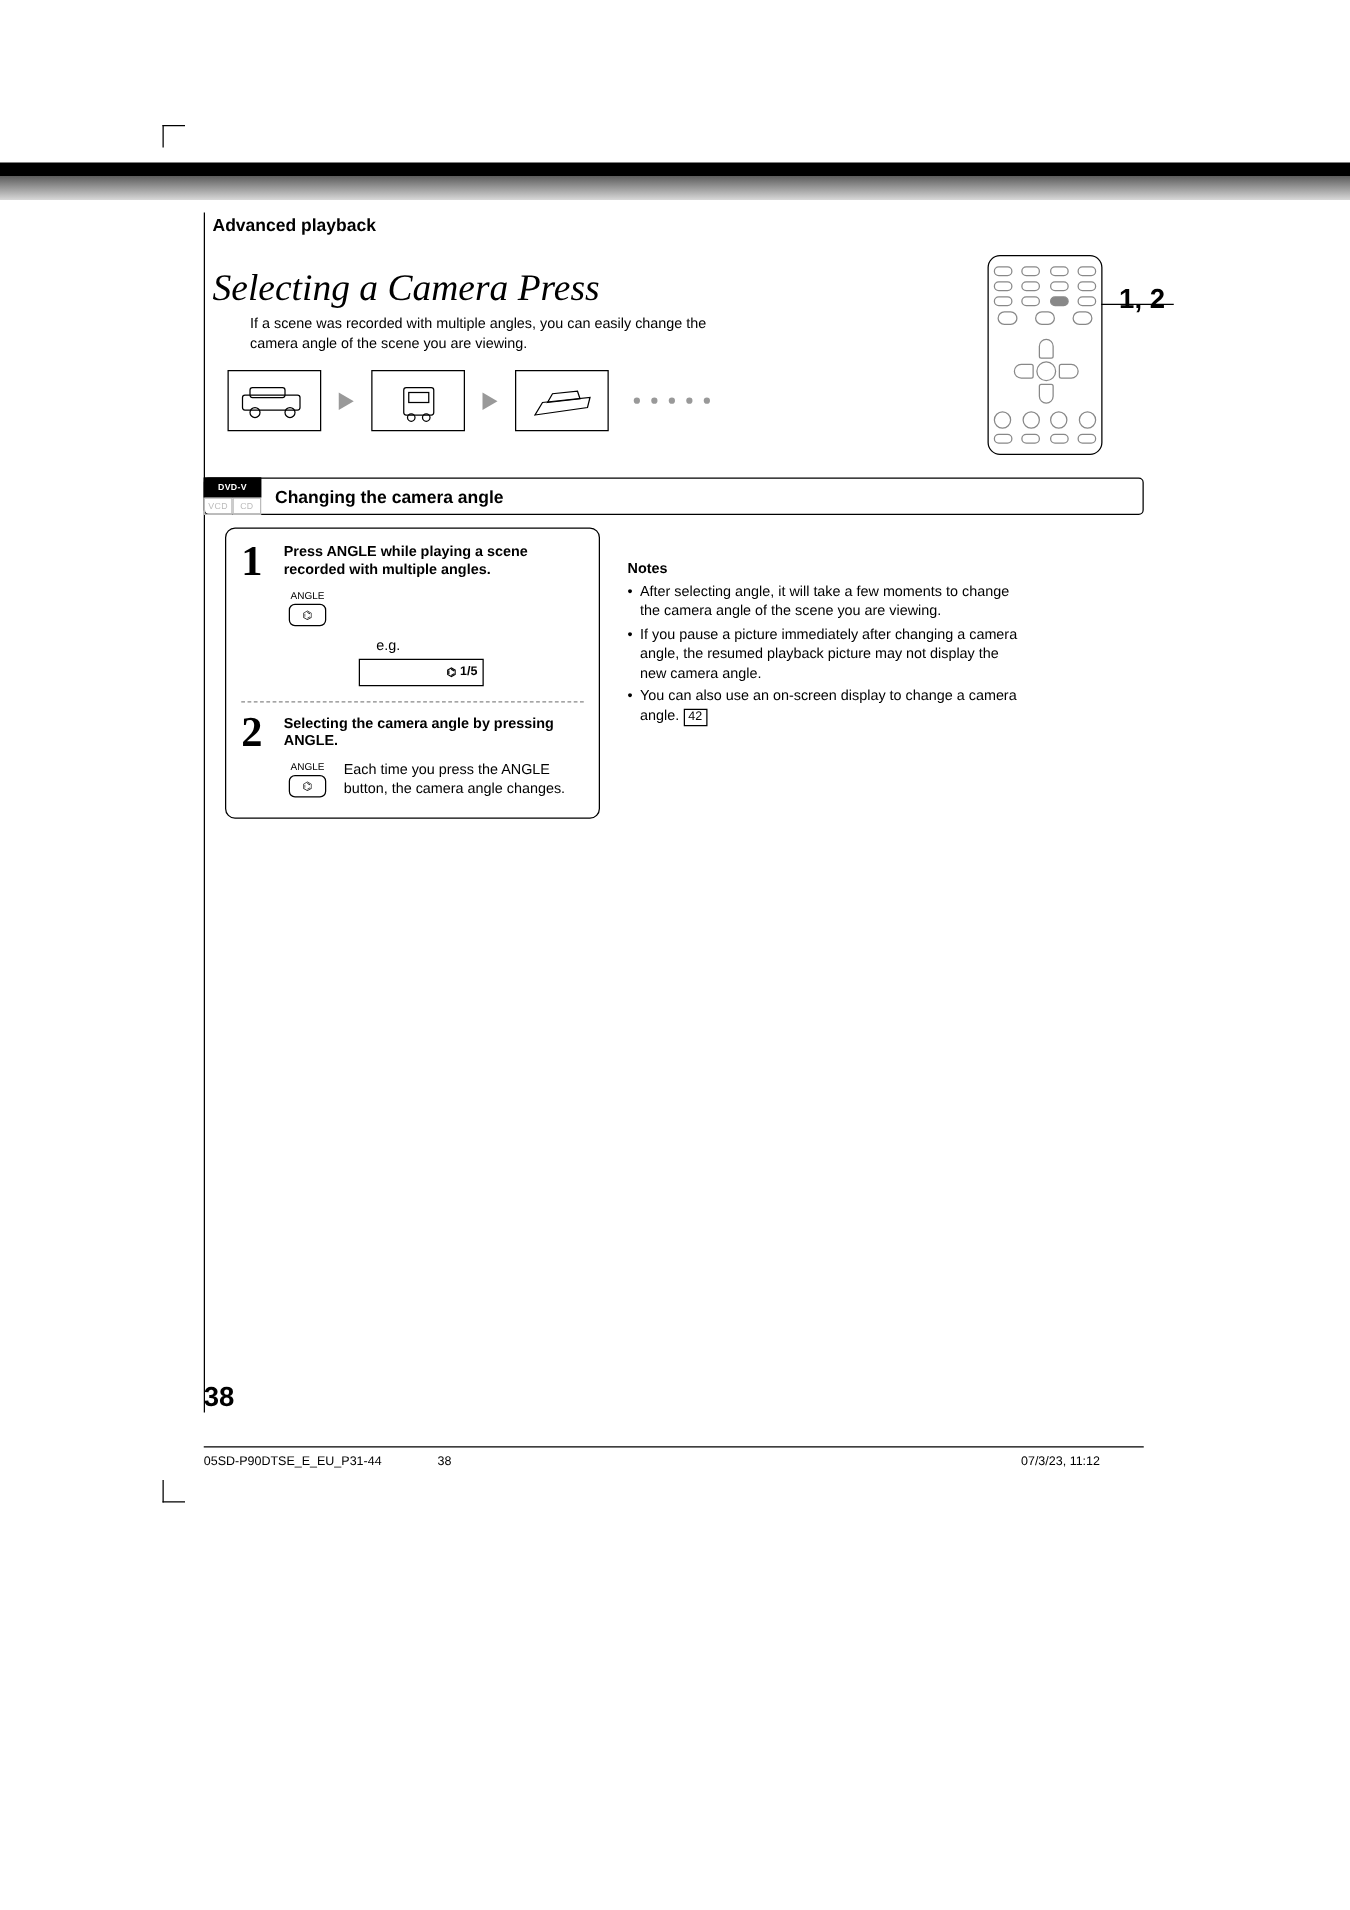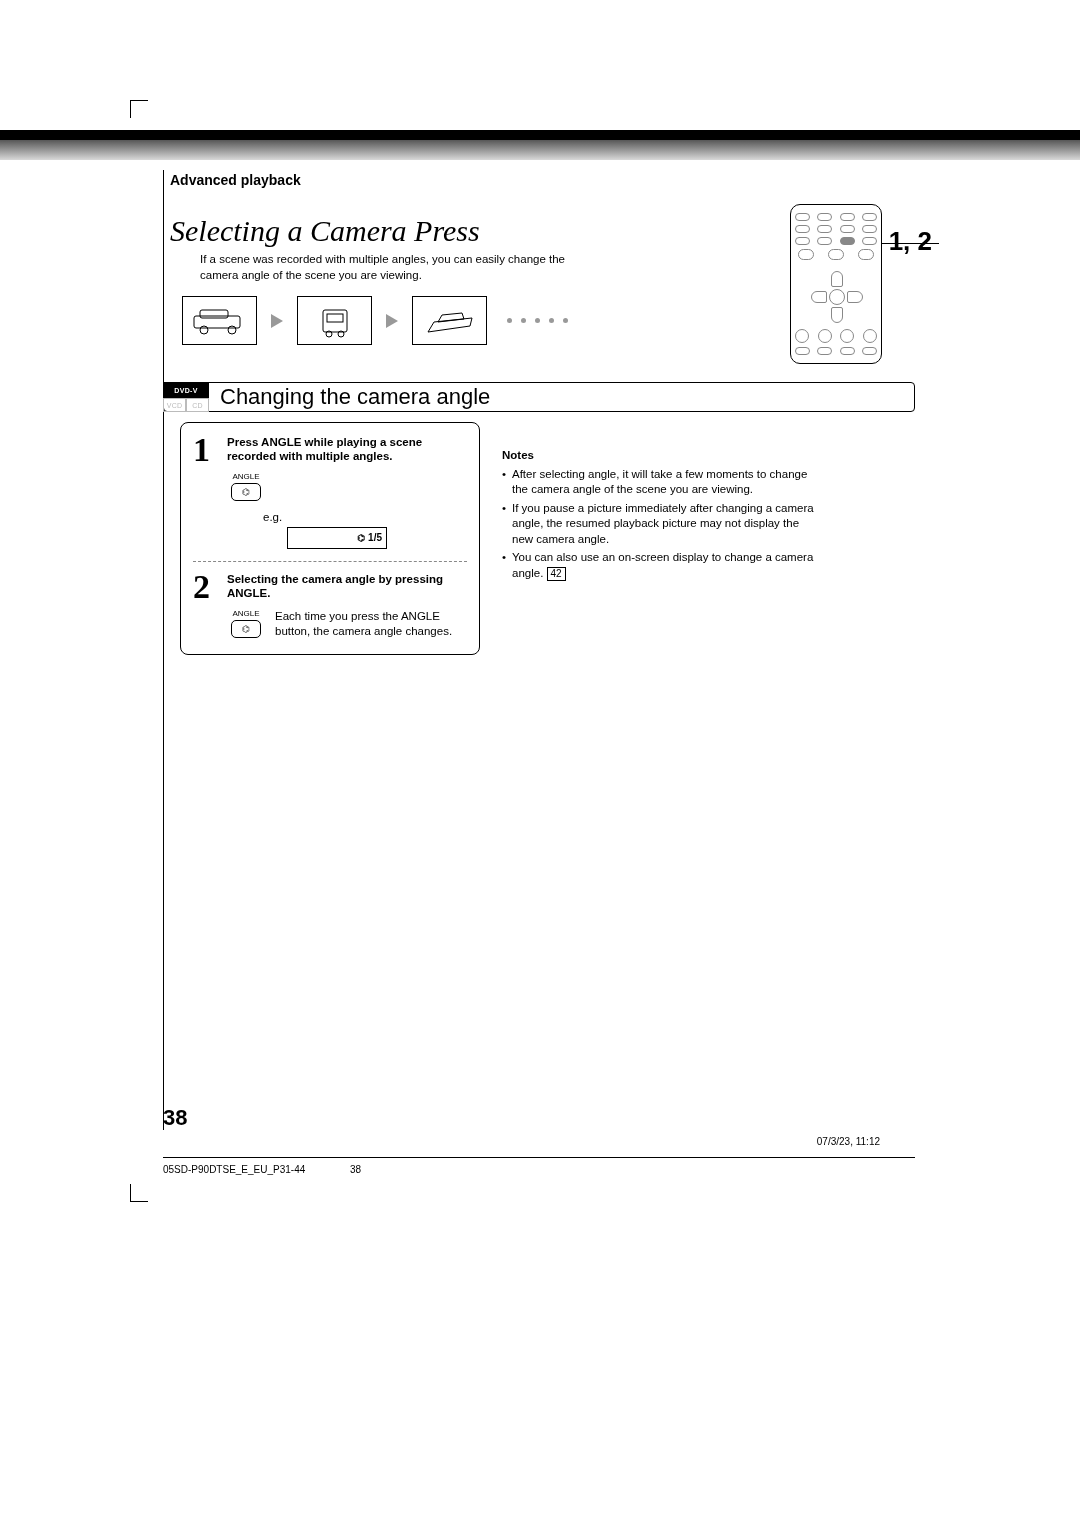--- a/index.html
+++ b/index.html
@@ -7,21 +7,21 @@
   .page { position: relative; width: 1080px; height: 1528px; }
   .topbar { position: absolute; left: 0; right: 0; top: 130px; height: 30px;
     background: linear-gradient(to bottom, #000 0%, #000 35%, #5a5a5a 35%, #d8d8d8 100%); }
   .vline { position: absolute; width: 1px; background: #000; }
   .vline.main { left: 163px; top: 170px; height: 960px; }
   .section-label { position: absolute; left: 170px; top: 172px; font-size: 14px; font-weight: bold; }
   .title { position: absolute; left: 170px; top: 214px; font-size: 30px; font-style: italic; font-family: "Times New Roman", serif; }
   .subtitle { position: absolute; left: 200px; top: 252px; width: 370px; font-size: 11.5px; line-height: 1.35; }
   .remote-box { position: absolute; right: 198px; top: 204px; width: 92px; height: 160px; border: 1.5px solid #000; border-radius: 10px; background: #fff; }
   .remote-box .leader { position: absolute; right: -58px; top: 38px; width: 58px; height: 1px; background: #000; }
-  .remote-label { position: absolute; right: 148px; top: 226px; font-size: 26px; font-weight: bold; text-align: right; }
+  .remote-label { position: absolute; right: 148px; top: 226px; font-size: 22px; font-weight: bold; text-align: right; }
   .btnrow { position: absolute; width: 100%; display: flex; justify-content: space-around; }
   .rbtn { border: 1px solid #888; background: #fff; border-radius: 6px; }
   .sm { width: 15px; height: 8px; }
   .md { width: 16px; height: 11px; }
   .lg { width: 14px; height: 14px; border-radius: 50%; }
   .dpad { position: absolute; left: 18px; top: 64px; width: 56px; height: 56px; }
   .dpad .c { position:absolute; left:20px; top:20px; width:16px; height:16px; border:1px solid #888; border-radius:50%; }
   .dpad .arm { position:absolute; background:#fff; border:1px solid #888; }
   .dpad .u { left:22px; top:2px; width:12px; height:16px; border-radius:6px 6px 2px 2px; }
   .dpad .d { left:22px; bottom:2px; width:12px; height:16px; border-radius:2px 2px 6px 6px; }
@@ -33,44 +33,44 @@
   .arrow { width: 0; height: 0; border-top: 7px solid transparent; border-bottom: 7px solid transparent; border-left: 12px solid #999; }
   .dots { display:flex; gap:9px; margin-left:6px; }
   .dot { width:5px; height:5px; background:#999; border-radius:50%; }
   .section-bar { position: absolute; left: 163px; right: 165px; top: 382px; height: 30px; border: 1.5px solid #000; border-radius: 4px; display:flex; align-items:center; }
   .disc-tags { position: absolute; left: -1px; top: -1px; bottom:-1px; width: 46px; display:flex; flex-direction:column; }
   .disc-tags .t { flex:1; border:1px solid #000; font-size:7px; display:flex; align-items:center; justify-content:center; letter-spacing:0.3px; }
   .disc-tags .t.on { background:#000; color:#fff; font-weight:bold; }
   .disc-tags .t.off { color:#bbb; border-color:#bbb; }
   .disc-tags .row2 { display:flex; flex:1; }
   .disc-tags .row2 .t { flex:1; }
-  .section-title { font-size: 22px; font-weight: normal; margin-left: 56px; }
+  .section-title { font-size: 14px; font-weight: bold; margin-left: 56px; }
   .steps { position: absolute; left: 180px; top: 422px; width: 300px; border:1.5px solid #000; border-radius: 8px; padding: 12px 12px 14px 12px; font-size: 11.5px; }
   .step { display:flex; gap:8px; margin-bottom: 12px; }
   .num { font-size: 34px; font-weight: bold; line-height: 0.9; width: 26px; flex-shrink:0; font-family: "Times New Roman", serif; }
   .step-head { font-weight: bold; line-height: 1.25; }
   .step-body { display:flex; gap:10px; margin-top:8px; }
   .angle-btn { width: 38px; flex-shrink:0; text-align:center; }
   .angle-btn .lab { font-size:8px; }
   .angle-btn .key { margin-top:2px; width: 30px; height: 18px; border:1px solid #000; border-radius:5px; margin-left:auto; margin-right:auto; font-size:10px; display:flex; align-items:center; justify-content:center; }
   .step-text { line-height:1.35; }
-  .eg { margin-top: 10px; margin-left: 36px; }
+  .eg { margin-top: 10px; margin-left: 74px; }
   .eg-screen { margin-top:4px; margin-left: 60px; width: 100px; height: 22px; border:1px solid #000; display:flex; align-items:center; justify-content:flex-end; font-size:10px; padding-right:4px; font-weight:bold; gap:3px; }
   .step-sep { border:0; border-top:1px dashed #888; margin: 12px 0 10px; }
   .notes { position: absolute; left: 502px; top: 448px; width: 320px; font-size: 11.5px; line-height:1.35; }
   .notes-h { font-weight: bold; margin-bottom: 3px; }
   .notes ul { list-style: none; }
   .notes li { position:relative; padding-left:10px; margin-bottom:3px; }
   .notes li:before { content:"•"; position:absolute; left:0; }
   .ref { display:inline-block; border:1px solid #000; padding: 0 3px; font-size:10px; line-height:1.2; }
   .page-num { position:absolute; left:163px; top:1105px; font-size:22px; font-weight:bold; }
   .footer-line { position:absolute; left:163px; right:165px; top:1157px; height:1px; background:#000; }
   .foot-l { position:absolute; left:163px; top:1164px; font-size:10px; }
   .foot-c { position:absolute; left:350px; top:1164px; font-size:10px; }
-  .foot-r { position:absolute; right:200px; top:1136px; font-size:10px;text-align:center; }
+  .foot-r { position:absolute; right:200px; top:1164px; font-size:10px;text-align:center; }
   .crop-tl { position:absolute; left:130px; top:100px; width:18px; height:18px; border-left:1px solid #000; border-top:1px solid #000; }
   .crop-bl { position:absolute; left:130px; top:1184px; width:18px; height:18px; border-left:1px solid #000; border-bottom:1px solid #000; }
   .car-svg { width: 60px; height: 34px; }
   .cam-icon { display:inline-block; font-size:9px; }
 </style>
 </head>
 <body>
 <div class="page">
 
 <div class="crop-tl"></div>

